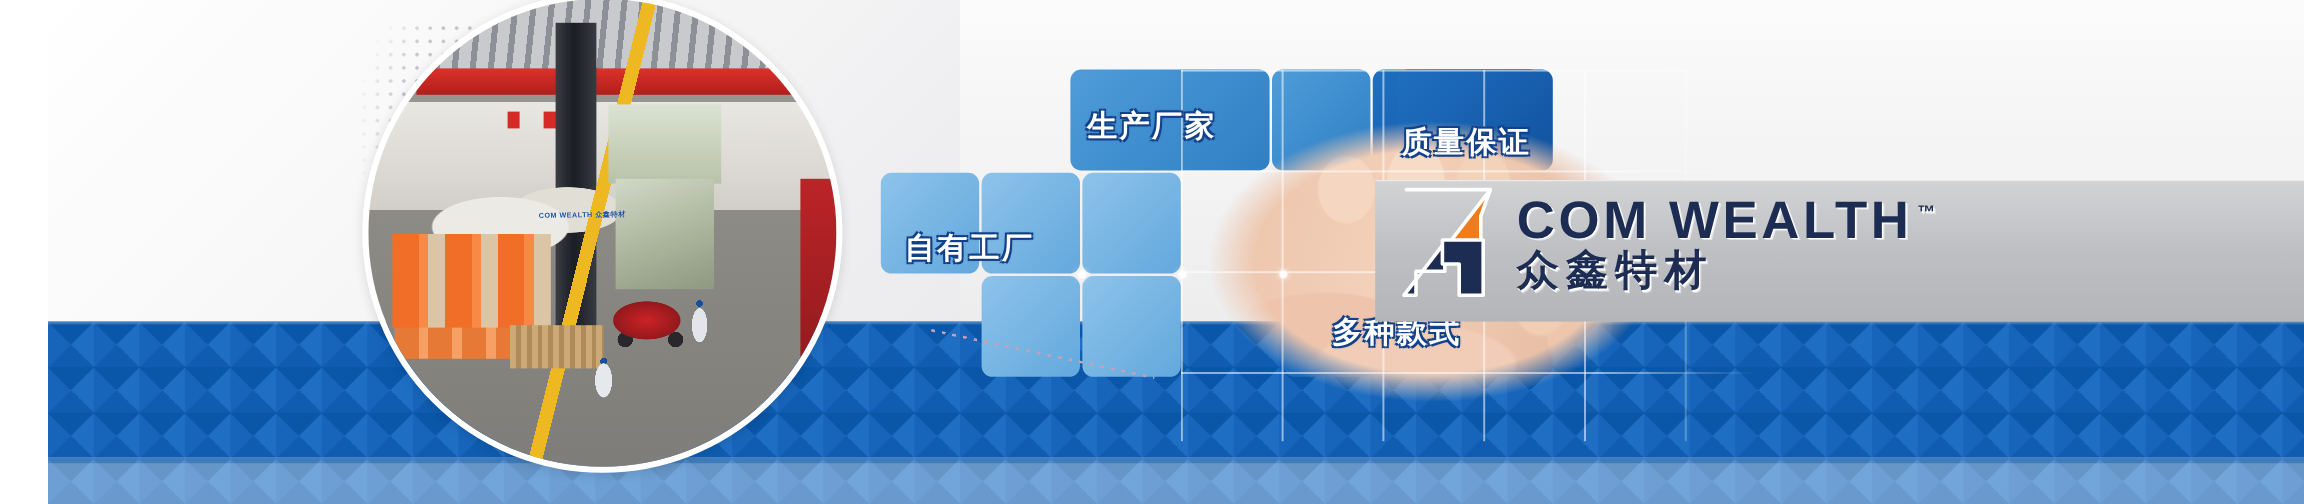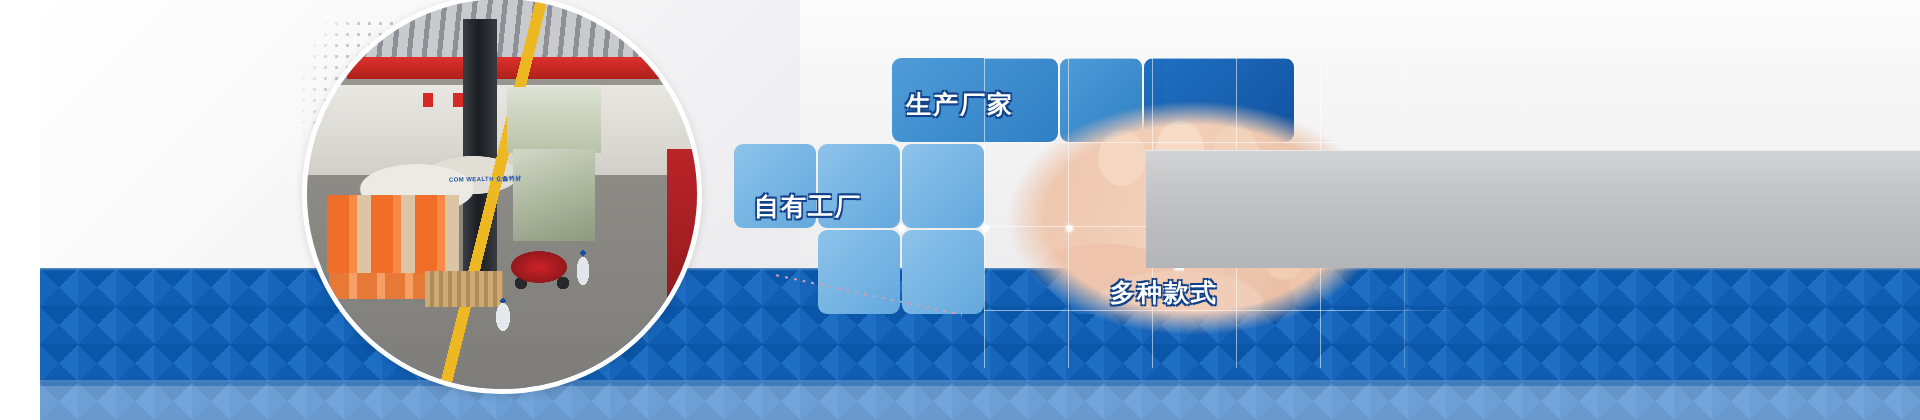--- a/index.html
+++ b/index.html
@@ -269,20 +269,34 @@
     <div class="tile dk2" style="left:420px; top:172px; width:140px; height:84px;"></div>
 
     <div class="handshake"></div>
     <div class="cuff-stitch"></div>
     <div class="grid-lines"></div>
     <div class="grid-dot" style="left:164px; top:167px;"></div>
     <div class="grid-dot" style="left:248px; top:167px;"></div>
     <div class="grid-dot" style="left:332px; top:167px;"></div>
 
     <span class="tile-label" style="left:172px; top:30px;">生产厂家</span>
+    <span class="tile-label" style="left:434px; top:44px;">质量保证</span>
     <span class="tile-label" style="left:20px;  top:132px;">自有工厂</span>
-    <span class="tile-label" style="left:376px; top:218px;text-align:center;">多种款式</span>
+    <span class="tile-label" style="left:376px; top:202px;text-align:center;">多种款式</span>
   </div>
 
   <div class="logo-plate"></div>
 
+  <div class="logo-wrap">
+    <span class="mark">
+      <svg width="86" height="96" viewBox="0 0 86 96" xmlns="http://www.w3.org/2000/svg">
+        <path d="M8 4 H78 L44 48 H70 L70 26 L78 4 Z" fill="#ef7d1e" stroke="#ffffff" stroke-width="3" stroke-linejoin="round"></path>
+        <path d="M6 92 L40 48 L40 72 L16 72 L16 92 Z" fill="#1c2c53" stroke="#ffffff" stroke-width="3" stroke-linejoin="round"></path>
+        <path d="M38 46 L72 46 L72 92 L52 92 L52 66 L38 66 Z" fill="#1c2c53" stroke="#ffffff" stroke-width="3" stroke-linejoin="round"></path>
+      </svg>
+    </span>
+    <span class="logo-text">
+      <span class="brand-en"><span>COM WEALTH</span><span class="tm">™</span></span>
+      <span class="brand-cn">众鑫特材</span>
+    </span>
+  </div>
 
 </div>
 
 </body></html>

